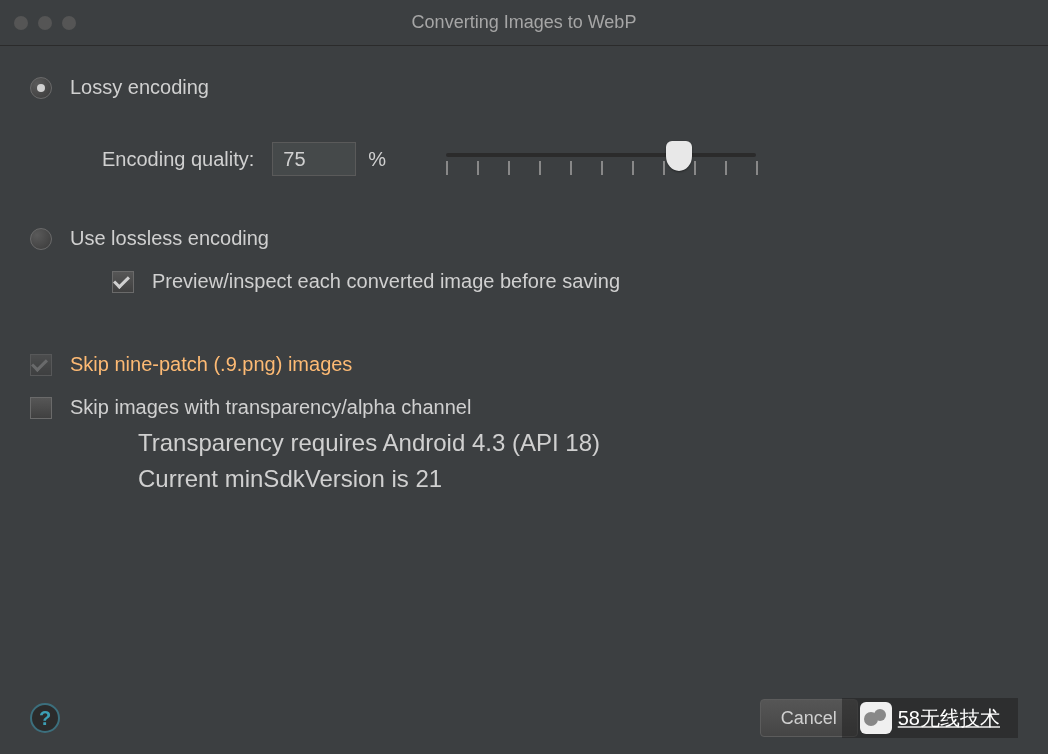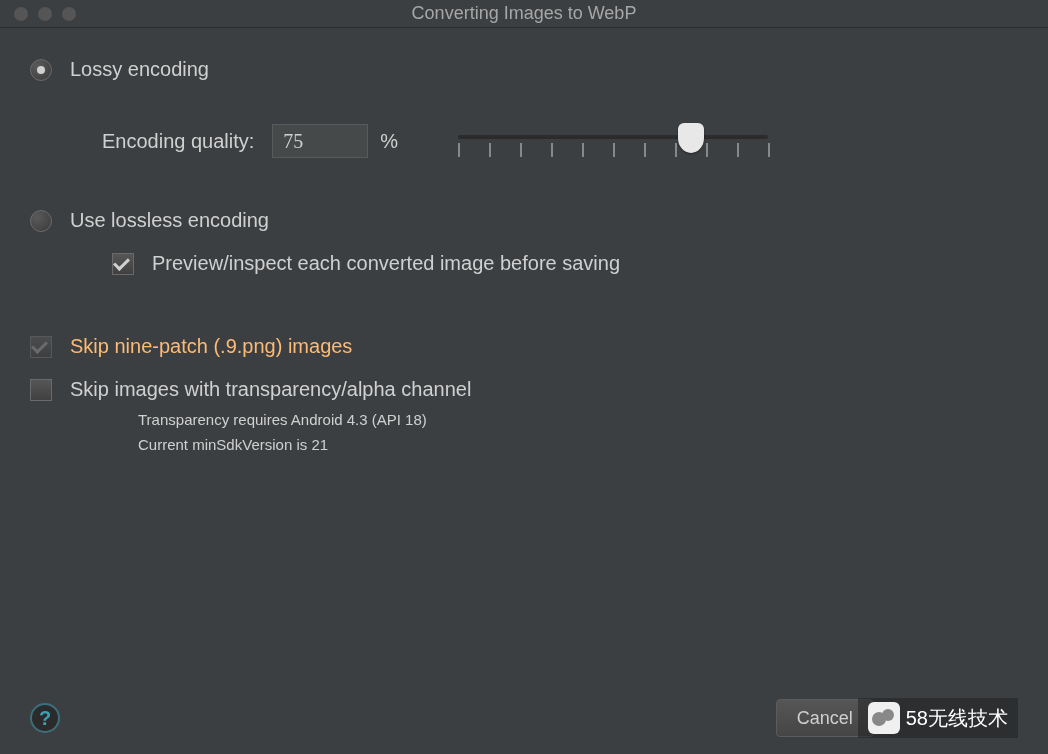--- a/index.html
+++ b/index.html
@@ -9,21 +9,21 @@
     }
     body {
       width: 1048px;
       height: 754px;
       background: #3c3f41;
       font-family: -apple-system, BlinkMacSystemFont, "Segoe UI", sans-serif;
       color: #bbbbbb;
       overflow: hidden;
     }
     .titlebar {
-      height: 28px;
+      height: 46px;
       background: #3c3f41;
       display: flex;
       align-items: center;
       padding: 0 14px;
       position: relative;
       border-bottom: 1px solid #2b2b2b;
     }
     .traffic-lights {
       display: flex;
       gap: 10px;
@@ -110,29 +110,28 @@
       display: flex;
       align-items: center;
       margin-left: 72px;
       margin-top: 40px;
       margin-bottom: 48px;
     }
     .quality-label {
       margin-right: 18px;
     }
     .quality-input {
-      width: 96px;
+      width: 84px;
       height: 34px;
       background: #45494a;
       border: 1px solid #5a5a5a;
       color: #d0d0d0;
       font-size: 20px;
       padding: 0 10px;
       margin-right: 12px;
-      font-family: Liberation Serif, serif;
     }
     .percent {
       margin-right: 60px;
     }
     .slider-container {
       position: relative;
       width: 310px;
       height: 40px;
       display: flex;
       align-items: center;
@@ -171,21 +170,21 @@
     .spacer {
       height: 40px;
     }
     .disabled-label {
       color: #fdba74;
     }
     .hint-text {
       margin-left: 108px;
       margin-bottom: 8px;
       margin-top: 2px;
-      font-size: 15px;
+      font-size: 24px;
     }
     .footer {
       position: absolute;
       bottom: 16px;
       left: 0;
       right: 0;
       padding: 0 30px;
       display: flex;
       align-items: center;
       justify-content: space-between;
@@ -216,24 +215,25 @@
       border: 1px solid #5c5c5c;
       border-radius: 4px;
       color: #d0d0d0;
       font-size: 18px;
       cursor: pointer;
     }
     .watermark {
       display: flex;
       align-items: center;
       background: rgba(30,30,30,0.5);
-      padding: 4px 10px;
+      padding: 4px 18px;
       margin-left: -28px;
       position: relative;
       z-index: 2;
+      text-decoration: underline;
     }
     .wm-icon {
       width: 32px;
       height: 32px;
       border-radius: 6px;
       background: #f0f0f0;
       display: flex;
       align-items: center;
       justify-content: center;
       margin-right: 6px;

